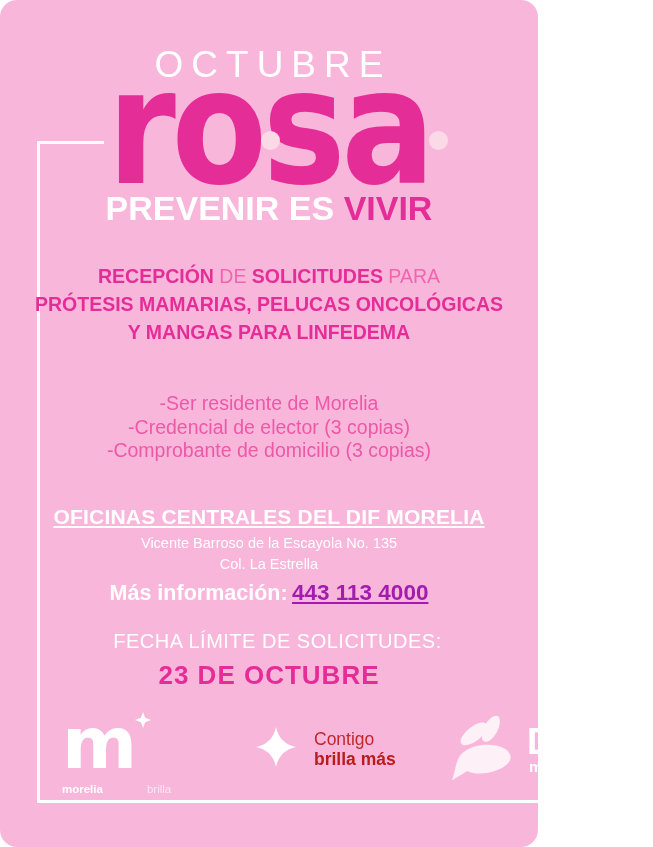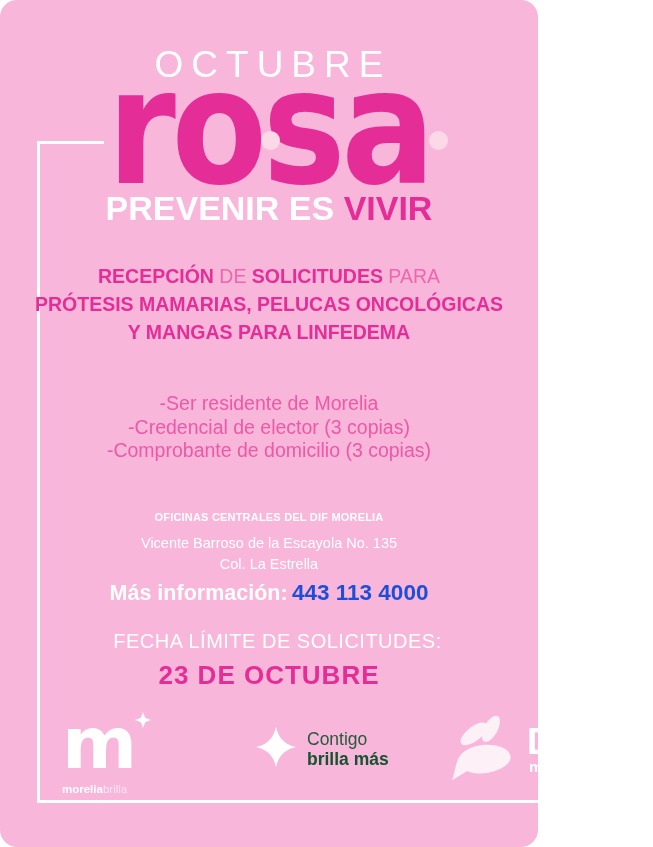--- a/index.html
+++ b/index.html
@@ -40,39 +40,39 @@
   .tagline .white{color:#ffffff;}
   .tagline .magenta{color:#e52d98;}
   
   .intro{top:262px;font-size:19.5px;line-height:28px;font-weight:bold;color:#e52d98;}
   .intro .light{font-weight:normal;color:#ef66af;}
   
   .req-title{top:366px;font-size:17.5px;font-weight:bold;color:#ffffff;letter-spacing:0.5px;}
   .req-list{top:392px;font-size:19.5px;line-height:23.5px;font-weight:normal;color:#ed58a7;}
   
   .office{top:506px;color:#ffffff;}
-  .office-name{font-size:11px;font-weight:bold;line-height:22px;letter-spacing:0.2px;}
+  .office-name{font-size:21px;font-weight:bold;line-height:22px;letter-spacing:0.2px;text-decoration:underline;}
   .office-addr{font-size:14.5px;font-weight:500;line-height:20.5px;}
   .office-addr.first{margin-top:5px;}
   
   .contact{top:580px;font-weight:bold;}
   .contact .label{color:#ffffff;font-size:21.5px;}
-  .contact .phone{color:#1d4ed8;font-size:22.5px;}
+  .contact .phone{color:#a21caf;font-size:22.5px;text-decoration:underline;}
   
   .deadline-label{top:630px;color:#ffffff;font-size:20px;font-weight:500;letter-spacing:0.5px;padding-left:17px;}
   .deadline-date{top:660px;color:#e52d98;font-size:26px;font-weight:bold;letter-spacing:1px;}
   
   .logo-morelia{position:absolute;left:62px;top:716px;width:62px;text-align:center;color:#ffffff;}
   .m-wrap{position:relative;display:inline-block;}
   .m-letter{font-family:"DejaVu Sans",sans-serif;font-size:72px;font-weight:bold;line-height:54px;display:block;}
   .m-sparkle{position:absolute;right:-14px;top:-4px;}
   .m-text{font-size:11.5px;margin-top:11px;white-space:nowrap;}
   .m-text .b{font-weight:bold;}
-  .m-text .l{opacity:0.65;}
-  .logo-contigo{position:absolute;left:256px;top:727px;display:flex;align-items:center;gap:11px;color:#14532d;}
+  .m-text .l{opacity:0.65;padding-left:44px;}
+  .logo-contigo{position:absolute;left:256px;top:727px;display:flex;align-items:center;gap:18px;color:#b91c1c;}
   .contigo-text{text-align:left;font-size:17.5px;line-height:20px;}
   .contigo-text .l1{font-weight:400;opacity:0.92;}
   .contigo-text .l2{font-weight:bold;}
   .logo-dif{position:absolute;left:447px;top:709px;display:flex;align-items:center;gap:4px;color:#ffffff;}
   .dif-text{text-align:center;}
   .dif-name{font-size:37px;font-weight:bold;line-height:32px;letter-spacing:1px;}
   .dif-sub{font-size:15.5px;font-weight:bold;letter-spacing:0.5px;}
 </style>
 </head>
 <body>

